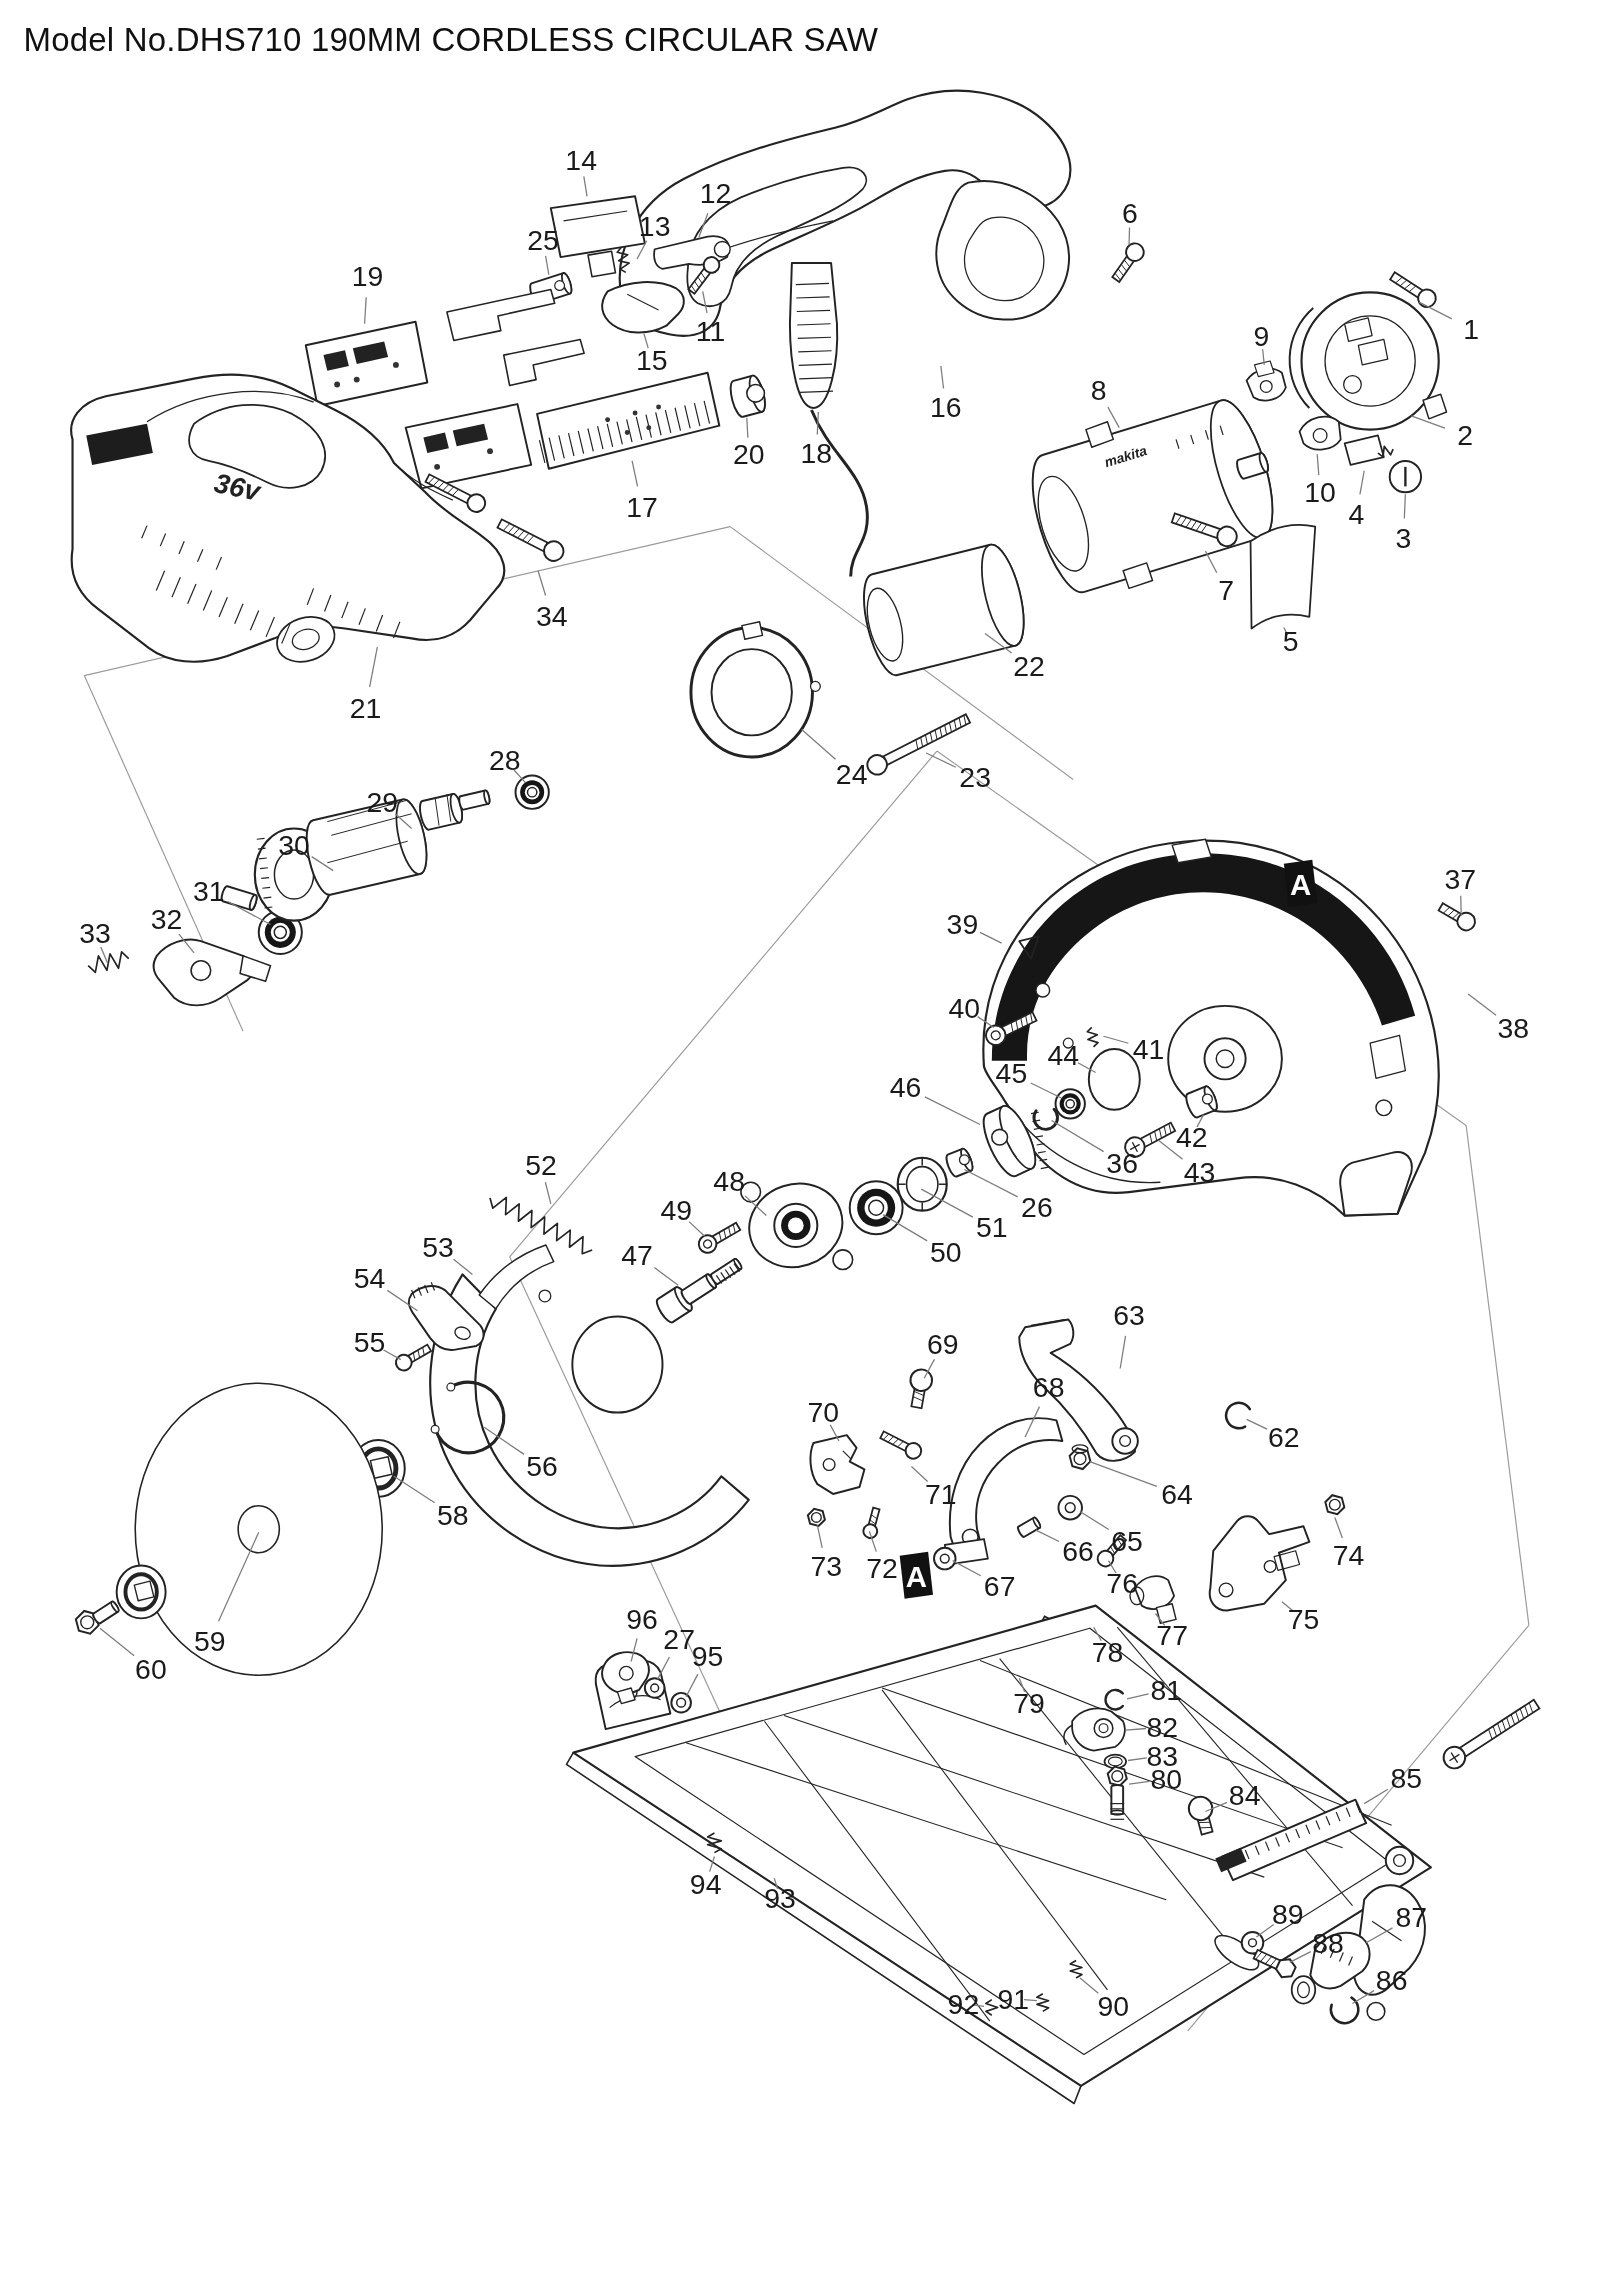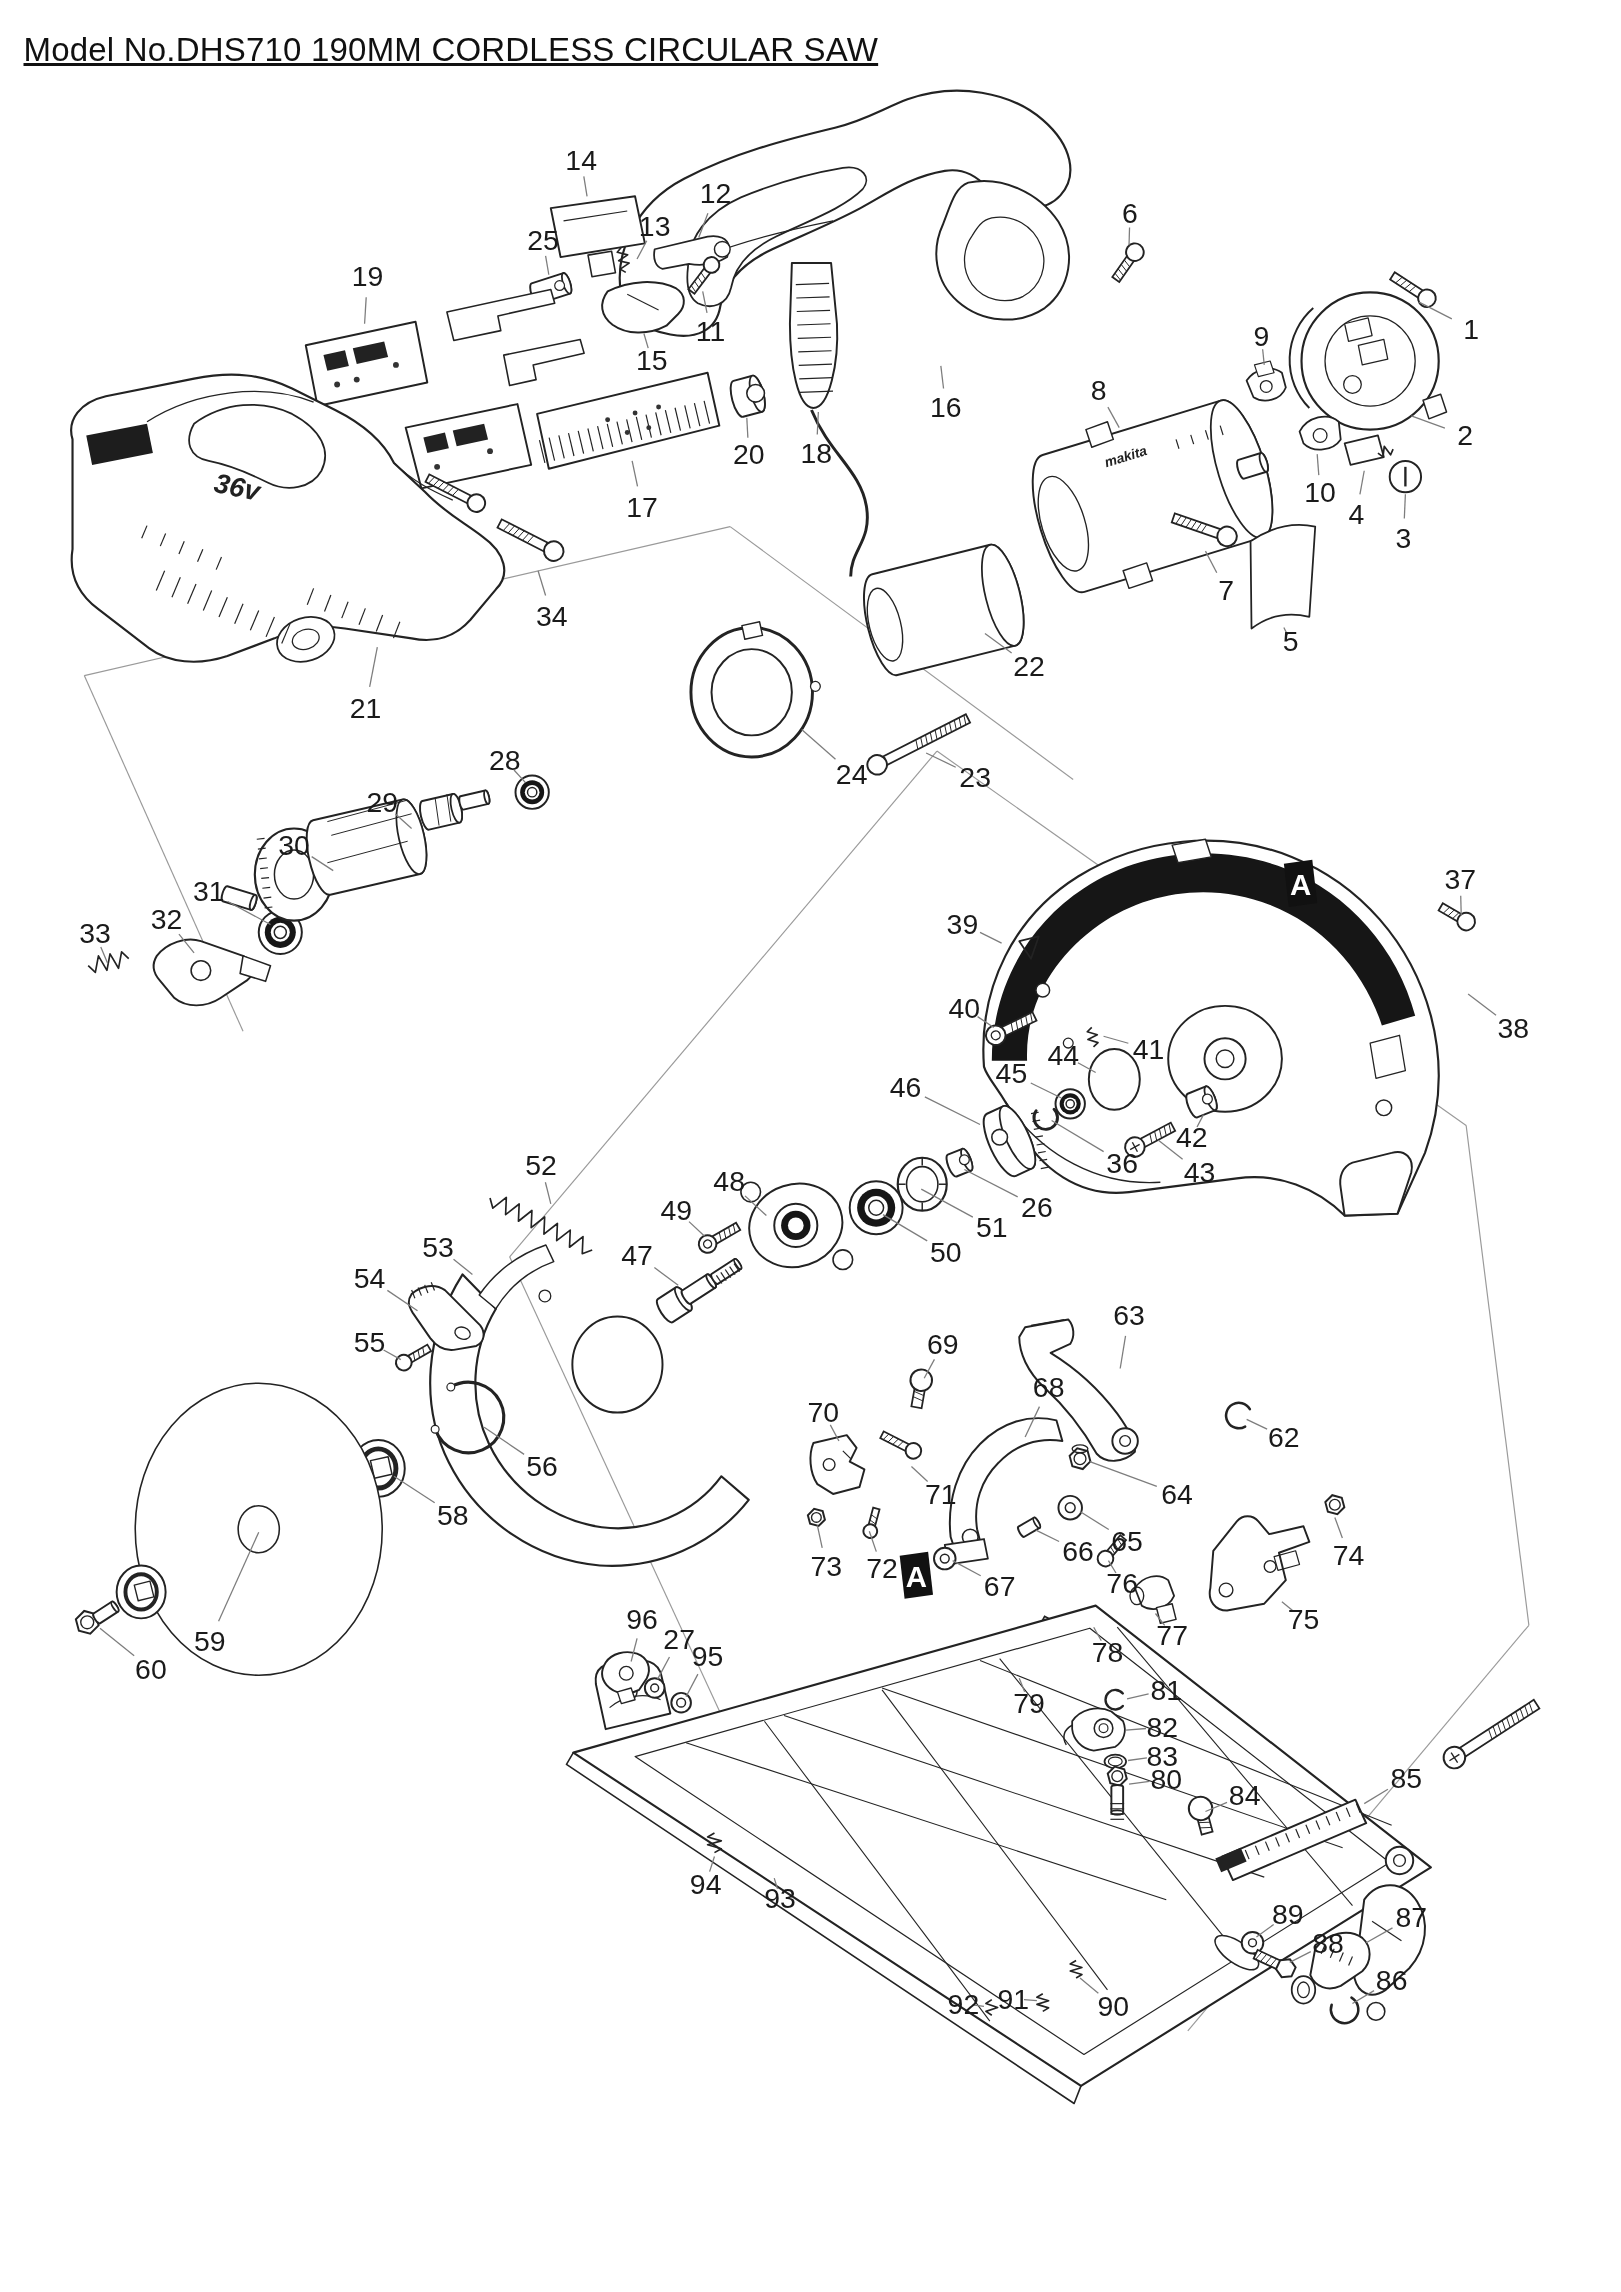--- a/index.html
+++ b/index.html
@@ -1,19 +1,19 @@
 <!DOCTYPE html>
 <html><head>
 <meta charset="utf-8">
 <style>
   html,body{margin:0;padding:0;background:#fff;}
   .page{position:relative;width:1621px;height:2293px;background:#fff;overflow:hidden;
         font-family:"Liberation Sans",sans-serif;}
-  .title{position:absolute;left:23.5px;top:31px;margin:0;font-size:33px;font-weight:400;
-         color:#111;letter-spacing:0.2px;white-space:nowrap;text-decoration:underline;}
+  .title{position:absolute;left:23.5px;top:21px;margin:0;font-size:33px;font-weight:400;
+         color:#111;letter-spacing:0.2px;white-space:nowrap;}
   svg.diagram{position:absolute;left:0;top:0;}
   svg text{user-select:none;}
 </style>
 </head>
 <body>
 
 <div class="page">
   <h1 class="title">Model No.DHS710 190MM CORDLESS CIRCULAR SAW</h1>
   <svg class="diagram" id="diagram" width="1621" height="2293" viewBox="0 0 1654 2339">
       <g>

